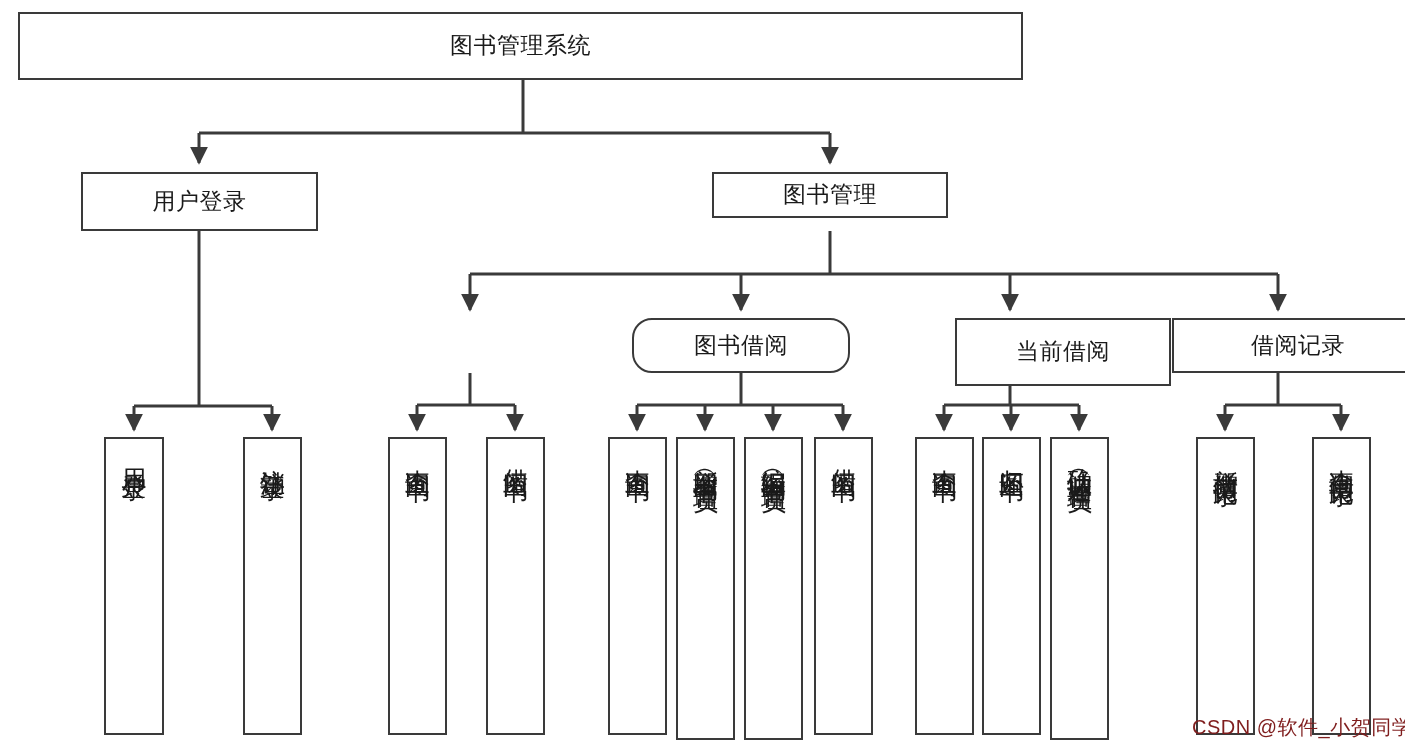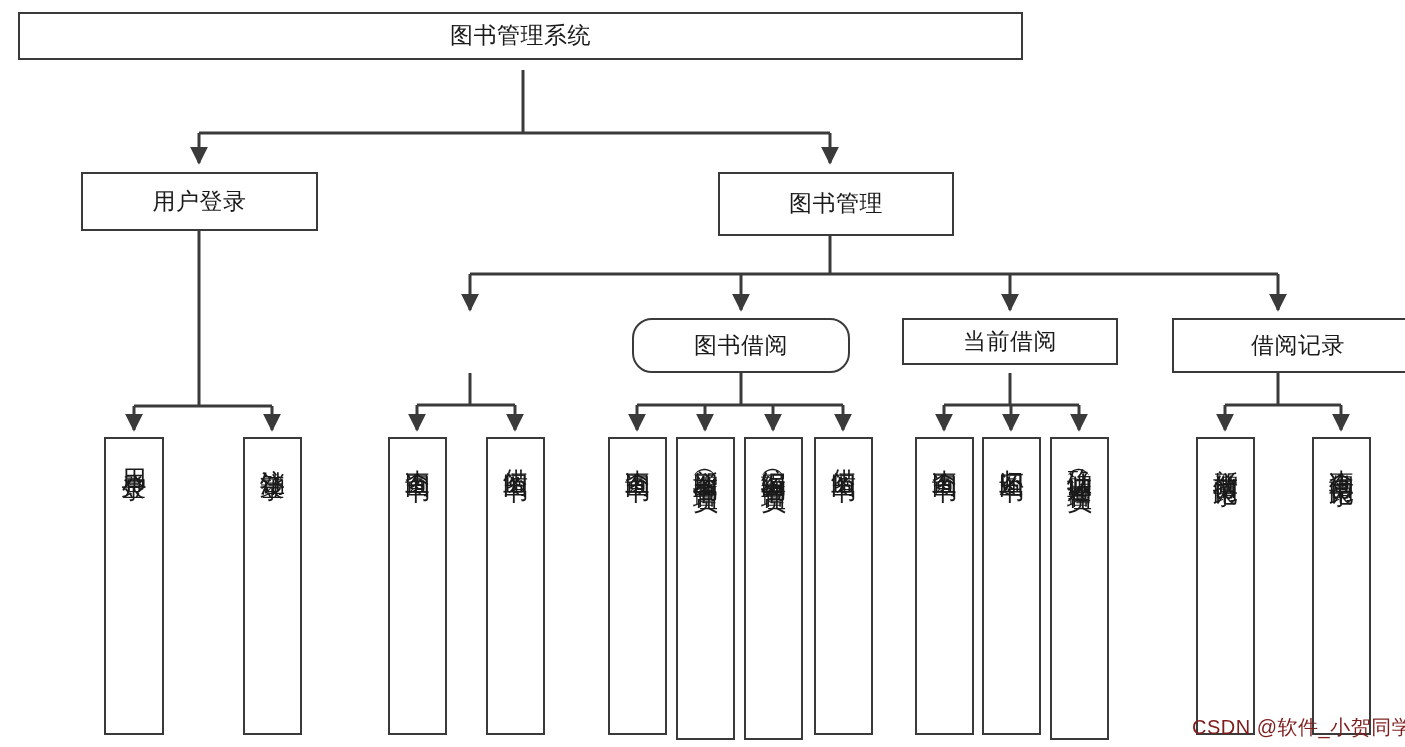--- a/index.html
+++ b/index.html
@@ -120,35 +120,35 @@
       <path d="M 1011 405 L 1011 430" marker-end="url(#arrow)"></path>
       <path d="M 1079 405 L 1079 430" marker-end="url(#arrow)"></path>
 
       <path d="M 1278 373 L 1278 405"></path>
       <path d="M 1225 405 L 1341 405"></path>
       <path d="M 1225 405 L 1225 430" marker-end="url(#arrow)"></path>
       <path d="M 1341 405 L 1341 430" marker-end="url(#arrow)"></path>
     </g>
   </svg>
 
-  <div class="node root horiz" style="left:18px; top:12px; width:1005px; height:48px;">
+  <div class="node root horiz" style="left:18px; top:12px; width:1005px; height:68px;">
     <span class="label">图书管理系统</span>
   </div>
 
   <div class="node horiz" style="left:81px; top:172px; width:237px; height:59px;">
     <span class="label">用户登录</span>
   </div>
-  <div class="node horiz" style="left:712px; top:172px; width:236px; height:64px;margin-left:6px;">
+  <div class="node horiz" style="left:712px; top:172px; width:236px; height:46px;">
     <span class="label">图书管理</span>
   </div>
 
   <div class="node horiz" style="left:632px; top:318px; width:218px; height:55px;border-radius:20px;">
     <span class="label">图书借阅</span>
   </div>
-  <div class="node horiz" style="left:902px; top:318px; width:216px; height:47px;">
+  <div class="node horiz" style="left:955px; top:318px; width:216px; height:68px;">
     <span class="label">当前借阅</span>
   </div>
   <div class="node horiz" style="left:1172px; top:318px; width:252px; height:55px;">
     <span class="label">借阅记录</span>
   </div>
 
   <div class="node vert" style="left:104px; top:437px; width:60px; height:298px;">
     <span class="label">用户登录</span>
   </div>
   <div class="node vert" style="left:243px; top:437px; width:59px; height:298px;">

